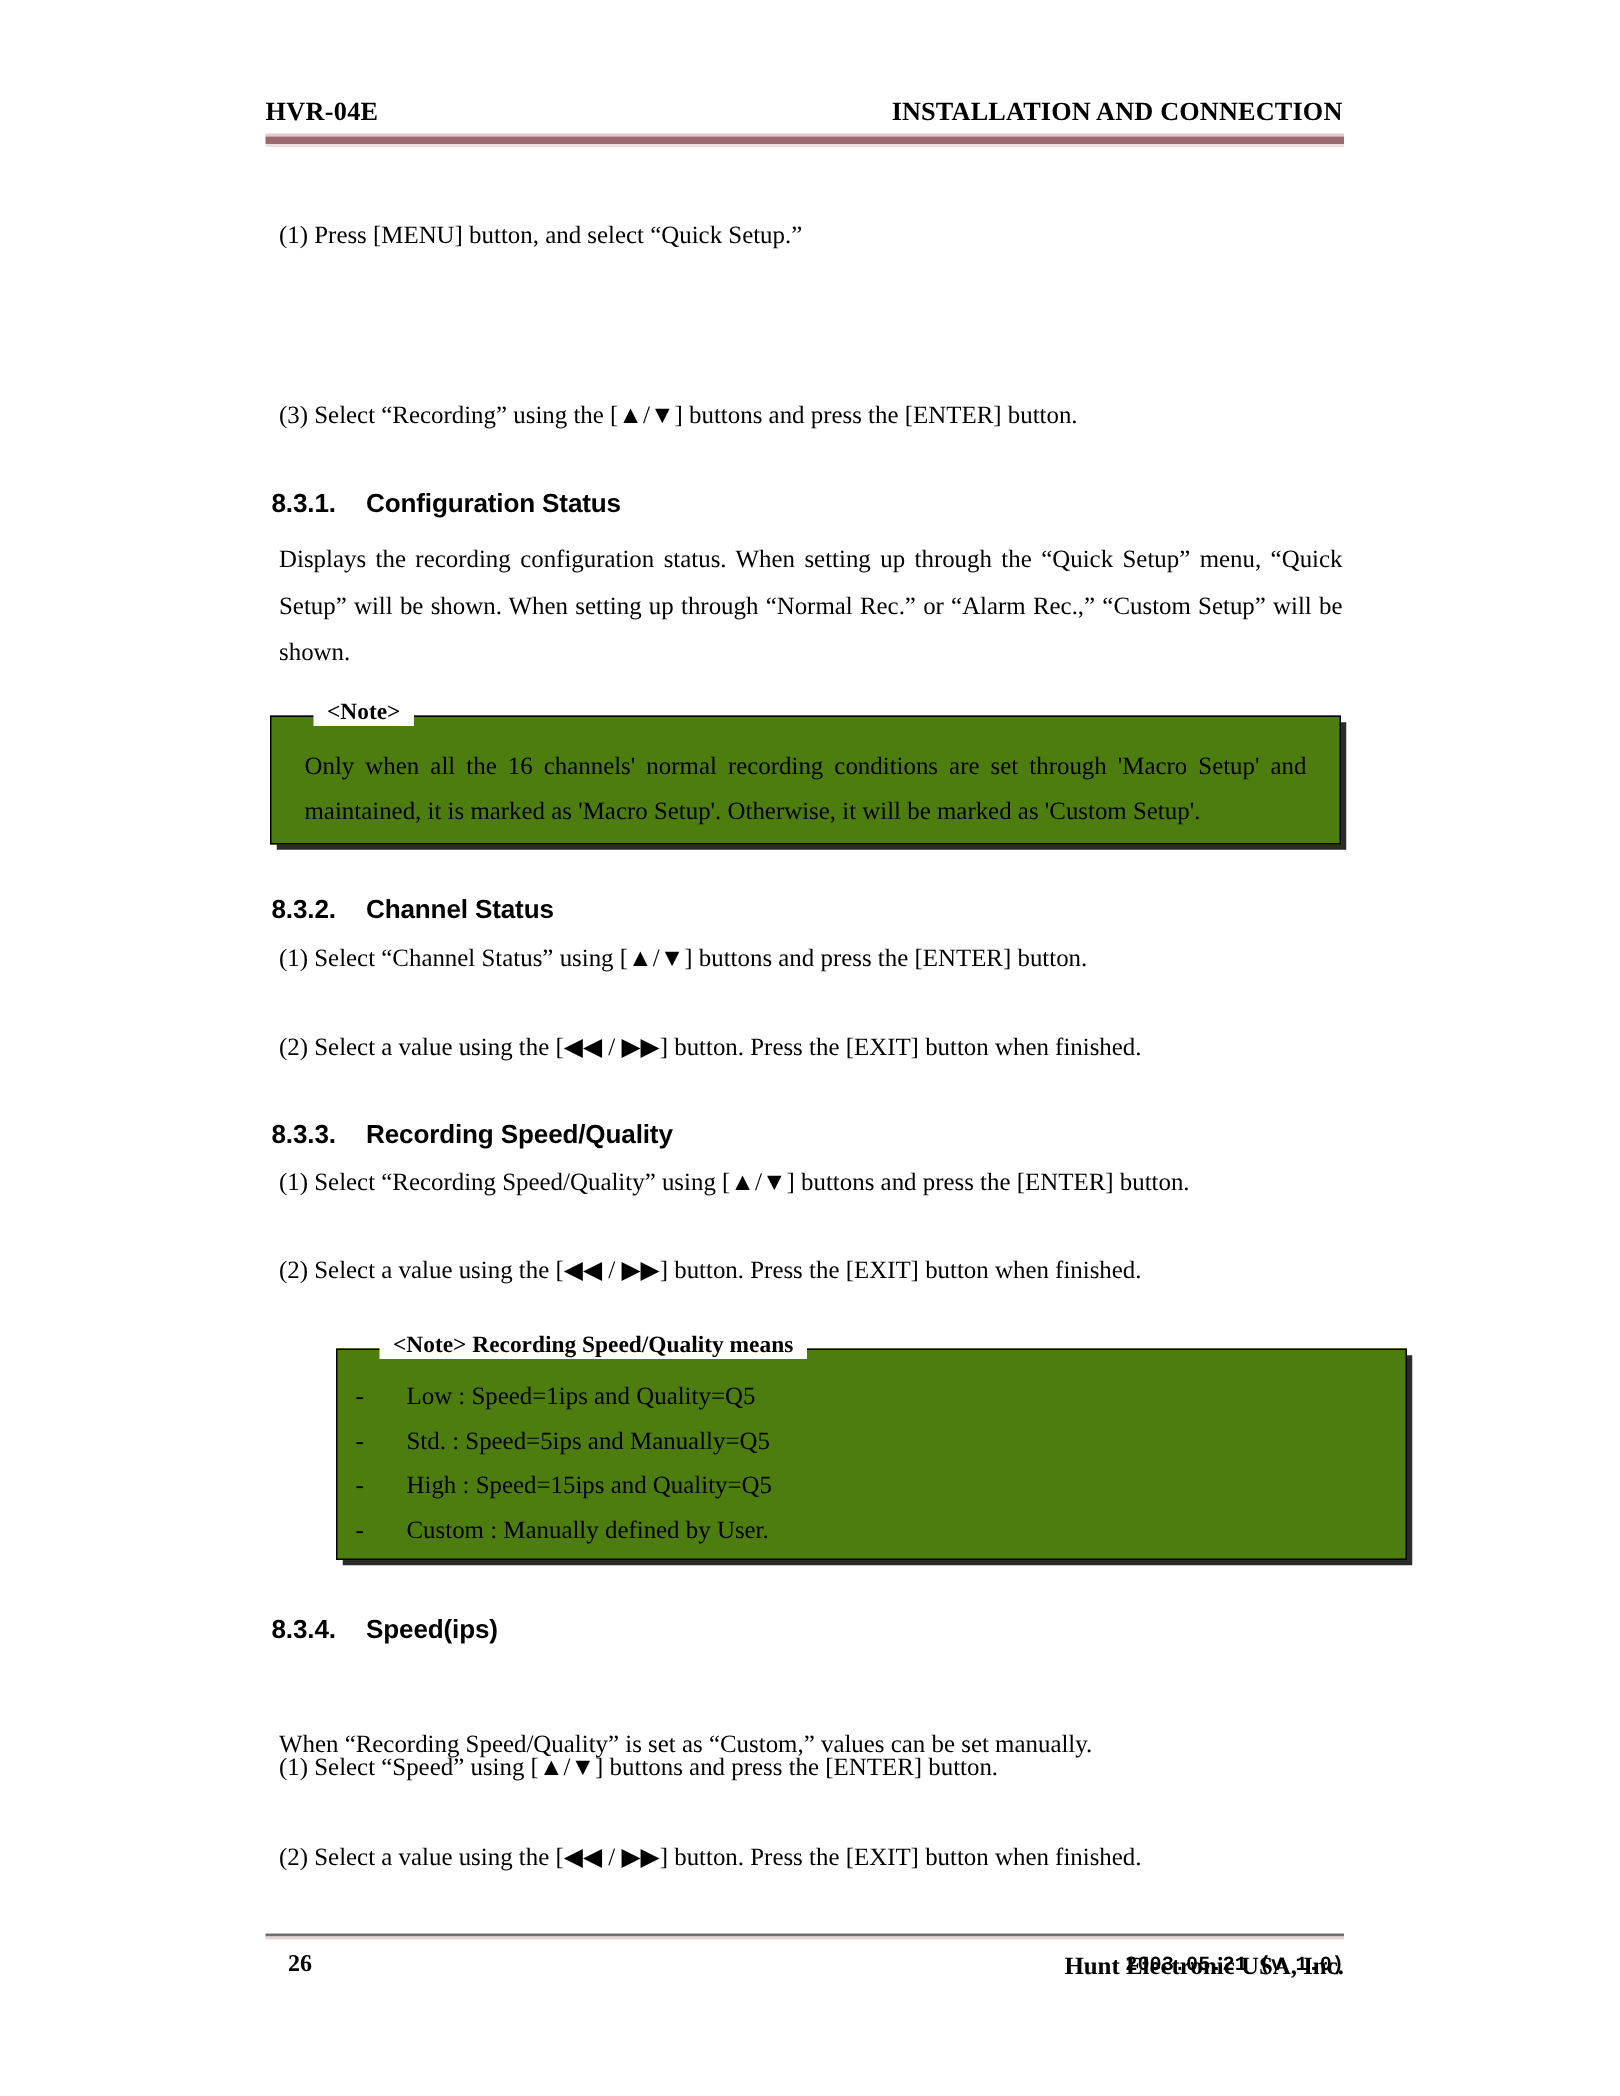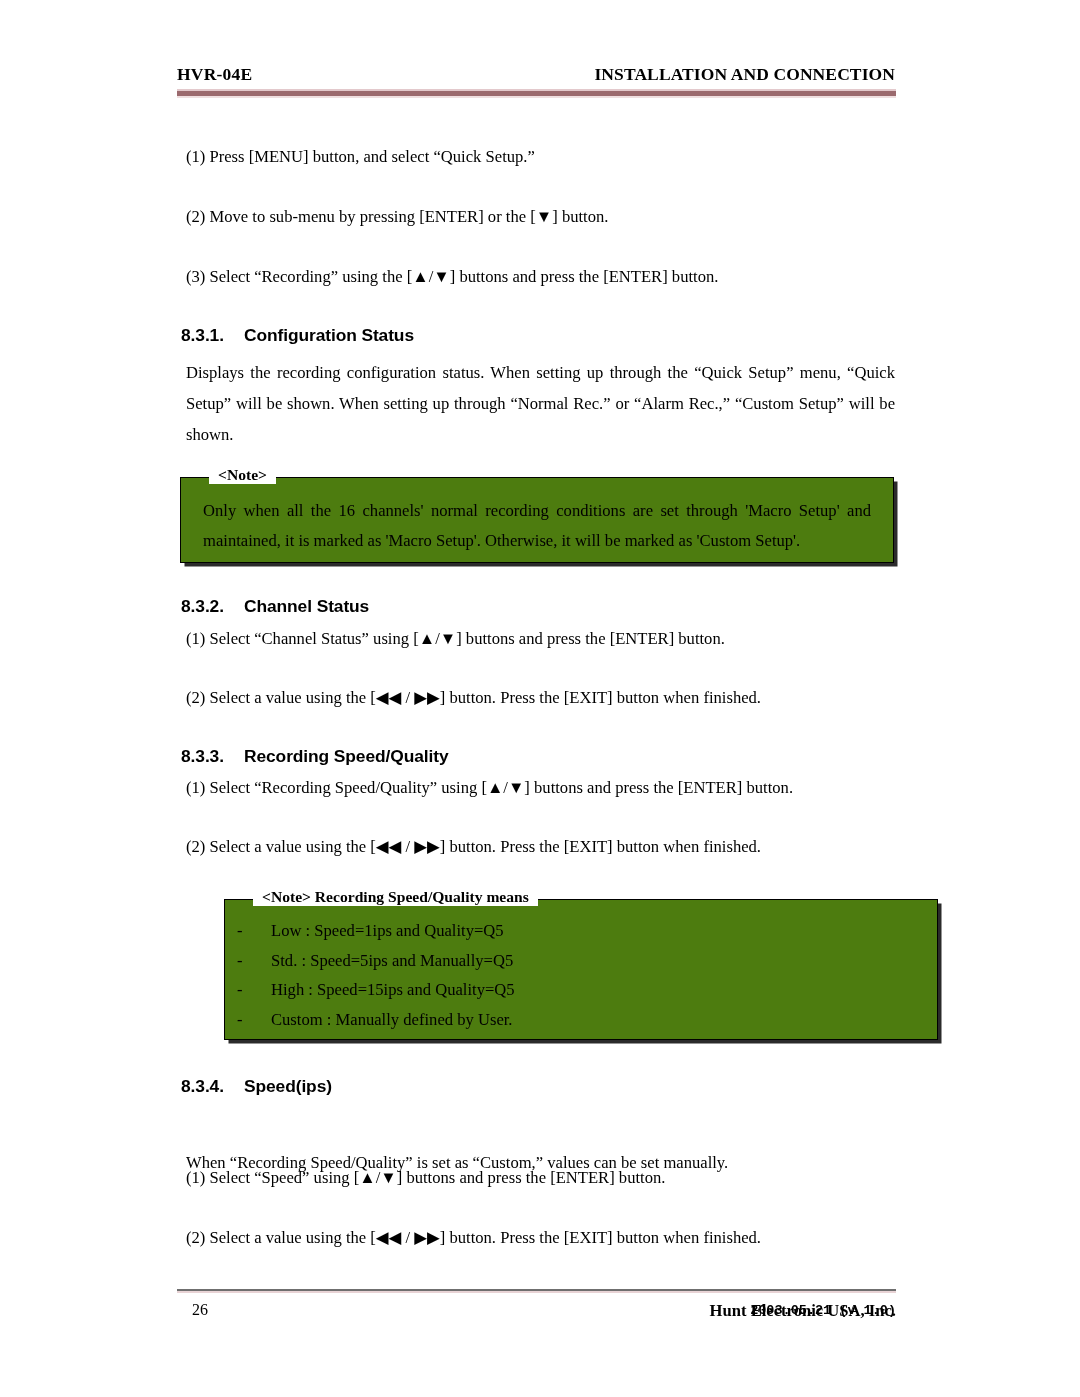--- a/index.html
+++ b/index.html
@@ -137,21 +137,21 @@
   .footer {
     position: absolute;
     left: 177px;
     top: 1301px;
     width: 719px;
     height: 24px;
   }
   .footer .f-page {
     position: absolute;
     left: 15px; top: 0;
-    font-weight: normal;
+    font-weight: bold;
     font-size: 16px;
   }
   .footer .f-date {
     position: absolute;
     left: 0; top: 2px;
     width: 719px;
     text-align: right;
     font-weight: bold;
     font-size: 13.5px;
     font-family: Liberation Mono, monospace;
@@ -174,21 +174,20 @@
     <span class="header-left">HVR-04E</span>
     <span class="header-right">INSTALLATION AND CONNECTION</span>
   </div>
   <div class="header-rule">
     <div class="r-top"></div>
     <div class="r-mid"></div>
     <div class="r-bot"></div>
   </div>
 
   <div class="step" style="left:186px; top:146px;">(1) Press [MENU] button, and select “Quick Setup.”</div>
-  <div class="step" style="left:186px; top:206px;">(2) Move to sub-menu by pressing [ENTER] or the [▼] button.</div>
   <div class="step" style="left:186px; top:266px;">(3) Select “Recording” using the [▲/▼] buttons and press the [ENTER] button.</div>
 
   <div class="h3" style="left:181px; top:325px;">
     <span class="num">8.3.1.</span><span>Configuration Status</span>
   </div>
   <div class="para" style="left:186px; top:357px; width:709px;">Displays the recording configuration status. When setting up through the “Quick Setup” menu, “Quick Setup” will be shown. When setting up through “Normal Rec.” or “Alarm Rec.,” “Custom Setup” will be shown.</div>
 
   <div class="notebox" style="left:180px; top:477px; width:712px; height:84px;">
     <div class="legend">&lt;Note&gt;</div>
     <div class="note-body" style="margin:18px 22px 0 22px;">Only when all the 16 channels' normal recording conditions are set through 'Macro Setup' and maintained, it is marked as 'Macro Setup'. Otherwise, it will be marked as 'Custom Setup'.</div>

